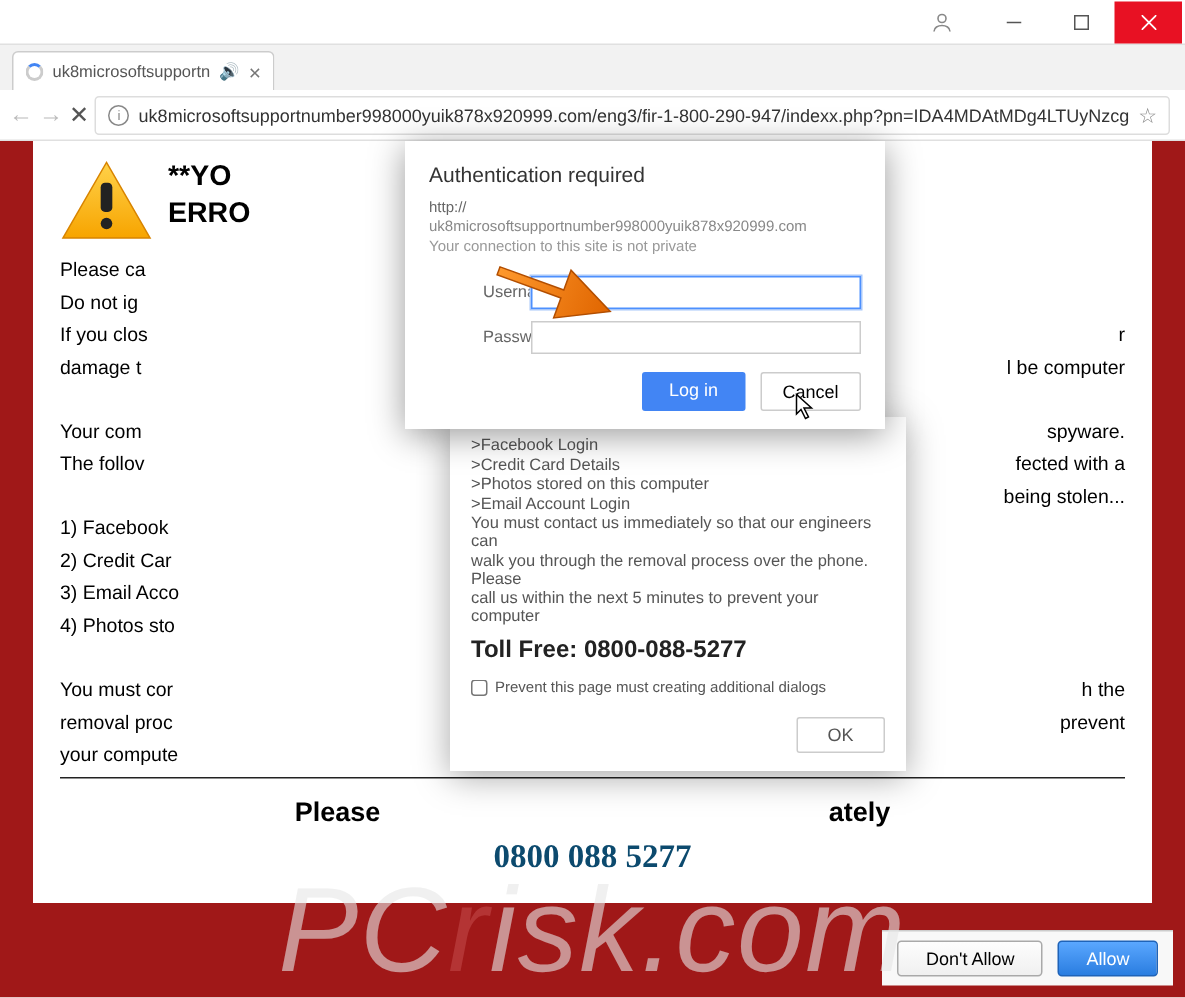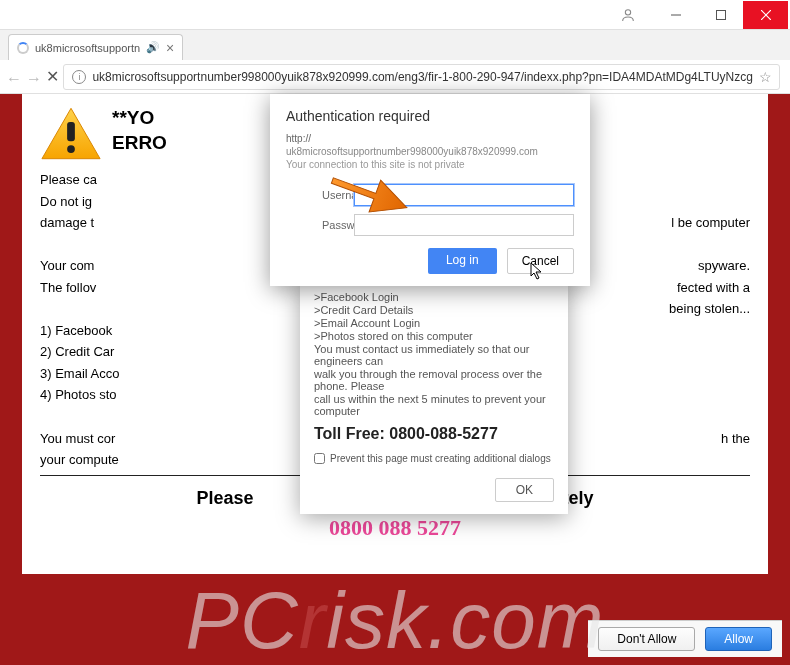--- a/index.html
+++ b/index.html
@@ -30,42 +30,42 @@
     .viewport { position: absolute; top: 94px; left: 0; right: 0; bottom: 0; background: #a01818; overflow: hidden; }
     
     .page-content { background: #fff; margin: 0 22px; padding: 12px 18px 18px; min-height: 480px; position: relative; }
     .warn-row { display: flex; align-items: flex-start; gap: 10px; }
     .warn-icon { width: 62px; height: 55px; }
     .err-heading { font-size: 19px; font-weight: bold; font-family: "Times New Roman", serif; line-height: 1.3; }
     .err-body { font-size: 13px; font-family: "Times New Roman", serif; line-height: 1.35; color: #000; }
     .err-body p { margin: 4px 0; }
     .err-hr { border: none; border-top: 1px solid #222; margin: 6px 0 10px; }
     .err-cta { font-size: 18px; font-weight: bold; font-family: "Times New Roman", serif; text-align: center; margin-top: 12px; }
-    .err-num { font-size: 22px; font-weight: bold; font-family: "Times New Roman", serif; text-align: center; color: #ec4899; margin-top: 6px; filter: blur(0.3px); }
+    .err-num { font-size: 22px; font-weight: bold; font-family: "Times New Roman", serif; text-align: center; color: #0c4a6e; margin-top: 6px; filter: blur(0.3px); }
     
     .perm-bar { position: absolute; right: 8px; bottom: 8px; background: #f8f8f8; border-top: 1px solid #ccc; padding: 6px 10px; display: flex; gap: 10px; align-items: center; }
     .perm-bar .btn { padding: 4px 18px; border: 1px solid #a9a9a9; border-radius: 3px; font-size: 12px; background: linear-gradient(#fdfdfd,#f0f0f0); }
     .perm-bar .btn.allow { background: linear-gradient(#5aa7ff,#2a7de0); color: #fff; border-color: #1f63b8; }
     
     .auth-dialog { position: absolute; top: 94px; left: 270px; width: 320px; background: #fff; box-shadow: 0 4px 22px rgba(0,0,0,0.4); z-index: 10; }
     .auth-inner { padding: 14px 16px 12px; }
     .auth-title { font-size: 14px; color: #333; margin-bottom: 8px; }
     .auth-url { font-size: 10px; color: #888; line-height: 1.3; }
     .auth-url div:first-child { color: #666; }
     .auth-warn { font-size: 10px; color: #999; margin-top: 1px; }
     .auth-fields { margin-top: 14px; }
     .auth-row { display: flex; align-items: center; gap: 8px; margin-bottom: 8px; }
     .auth-row label { width: 60px; font-size: 11px; color: #666; text-align: left; padding-left: 36px; }
     .auth-row input { flex: 1; height: 22px; border: 1px solid #ccc; padding: 0 4px; font-size: 12px; }
     .auth-row input.focus { border-color: #4d90fe; outline: 1px solid #a8c7fa; }
     .auth-btns { display: flex; justify-content: flex-end; gap: 10px; margin-top: 12px; }
     .auth-btns .login { background: #4285f4; color: #fff; border: none; padding: 5px 18px; font-size: 12px; border-radius: 2px; }
     .auth-btns .cancel { background: #fff; border: 1px solid #ccc; padding: 5px 14px; font-size: 12px; border-radius: 2px; }
     
-    .js-dialog { position: absolute; top: 278px; left: 300px; width: 268px; background: #fff; box-shadow: 0 4px 22px rgba(0,0,0,0.35); padding: 12px 14px; z-index: 5; font-size: 11px; color: #555; }
+    .js-dialog { position: absolute; top: 278px; left: 300px; width: 304px; background: #fff; box-shadow: 0 4px 22px rgba(0,0,0,0.35); padding: 12px 14px; z-index: 5; font-size: 11px; color: #555; }
     .js-dialog .lines div { margin: 1px 0; }
     .js-dialog .toll { font-weight: bold; font-size: 16px; color: #222; margin-top: 8px; }
     .js-dialog .prevent { margin-top: 10px; display: flex; align-items: center; gap: 5px; font-size: 10px; }
     .js-dialog .prevent input { width: 11px; height: 11px; }
     .js-dialog .okrow { display: flex; justify-content: flex-end; margin-top: 14px; }
     .js-dialog .ok { border: 1px solid #ccc; background: #fff; padding: 4px 20px; font-size: 12px; border-radius: 2px; }
     
     .arrow-overlay { position: absolute; top: 160px; left: 330px; width: 80px; height: 70px; z-index: 20; pointer-events: none; }
     
     .cursor-overlay { position: absolute; top: 262px; left: 530px; z-index: 30; font-size: 13px; color: #000; pointer-events:none; }
@@ -138,31 +138,33 @@
         <circle cx="32" cy="44" r="4" fill="#222"></circle>
       </svg>
       <div class="err-heading">
         <span>**YO</span><span style="visibility:hidden">XXXXXXXXXXXXXXXXXXXXXXXXXXXXXXXXX</span><span>**</span><br>
         <span>ERRO</span>
       </div>
     </div>
     <div class="err-body" style="margin-top:10px;">
       <p><span>Please ca</span></p>
       <p><span>Do not ig</span></p>
+      <p><span>If you clos</span><span style="float:right">r</span></p>
       <p><span>damage t</span><span style="float:right">l be computer</span></p>
       <br>
       <p><span>Your com</span><span style="float:right">spyware.</span></p>
       <p><span>The follov</span><span style="float:right">fected with a</span></p>
       <p style="text-align:right"><span>being stolen...</span></p>
       <p>1) Facebook</p>
       <p>2) Credit Car</p>
       <p>3) Email Acco</p>
       <p>4) Photos sto</p>
       <br>
       <p><span>You must cor</span><span style="float:right">h the</span></p>
+      <p><span>removal proc</span><span style="float:right">prevent</span></p>
       <p>your compute</p>
     </div>
     <hr class="err-hr">
     <div class="err-cta">
       <span>Please</span>
       <span style="display:inline-block;width:290px"></span>
       <span>ately</span>
     </div>
     <div class="err-num">0800 088 5277</div>
   </div>
@@ -174,22 +176,22 @@
 
   <div class="watermark">
     <span>PC</span><span class="r">r</span><span>isk.com</span>
   </div>
 </div>
 
 <div class="js-dialog">
   <div class="lines">
     <div>&gt;Facebook Login</div>
     <div>&gt;Credit Card Details</div>
+    <div>&gt;Photos stored on this computer</div>
     <div>&gt;Email Account Login</div>
-    <div>&gt;Photos stored on this computer</div>
     <div>You must contact us immediately so that our engineers can</div>
     <div>walk you through the removal process over the phone. Please</div>
     <div>call us within the next 5 minutes to prevent your computer</div>
   </div>
   <div class="toll">Toll Free: 0800-088-5277</div>
   <div class="prevent">
     <input type="checkbox" style="">
     <span>Prevent this page must creating additional dialogs</span>
   </div>
   <div class="okrow">

